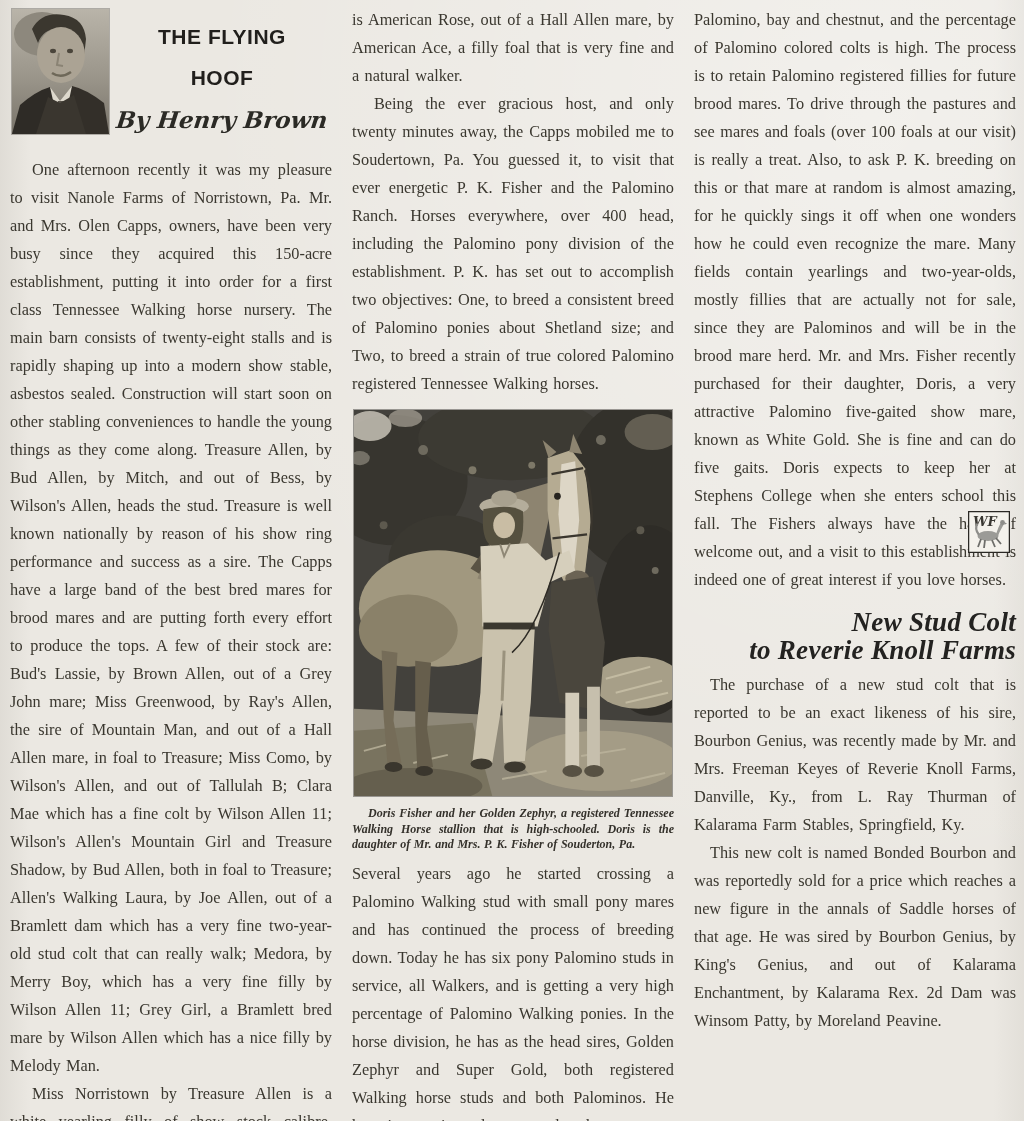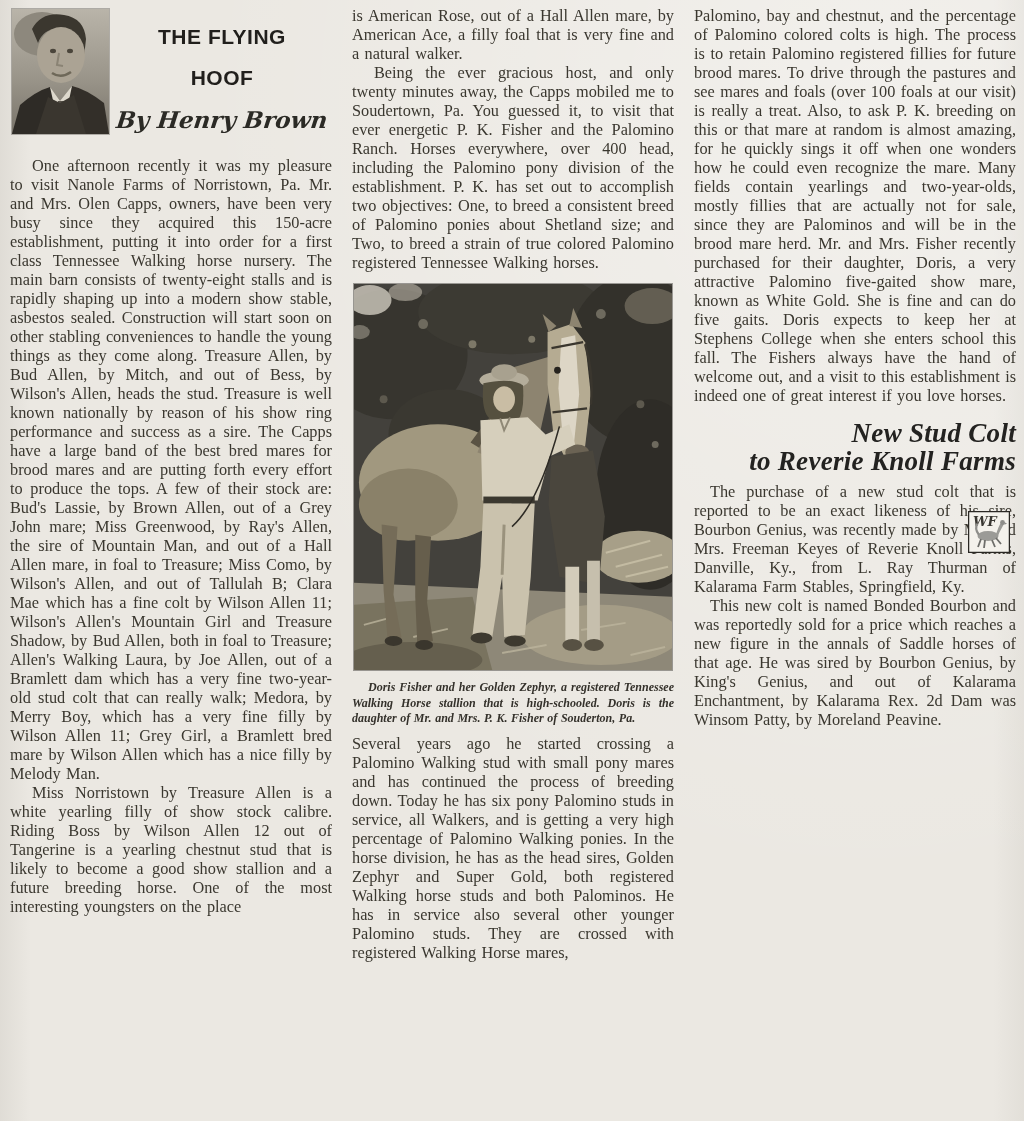--- a/index.html
+++ b/index.html
@@ -13,21 +13,21 @@
       linear-gradient(90deg, rgba(120,115,105,0.10), rgba(120,115,105,0) 3%, rgba(120,115,105,0) 97%, rgba(120,115,105,0.08));
     overflow:hidden;
     font-family:"Liberation Serif","DejaVu Serif",serif;
   }
   .col{position:absolute;top:6px;width:322px;}
   .col1{left:10px;}
   .col2{left:352px;}
   .col3{left:694px;}
   .bt{
     margin:0;
-    font-size:16.3px;line-height:19px;
+    font-size:16.3px;line-height:28px;
     text-align:justify;
     color:#3a372f;
     word-spacing:0.08em;
   }
   .indent{text-indent:22px;font-family:Liberation Serif, serif;}
   .indent-sm{text-indent:16px;}
   
   .masthead{position:relative;height:150px;}
   .portrait{
     position:absolute;left:2px;top:3px;width:97px;height:125px;

